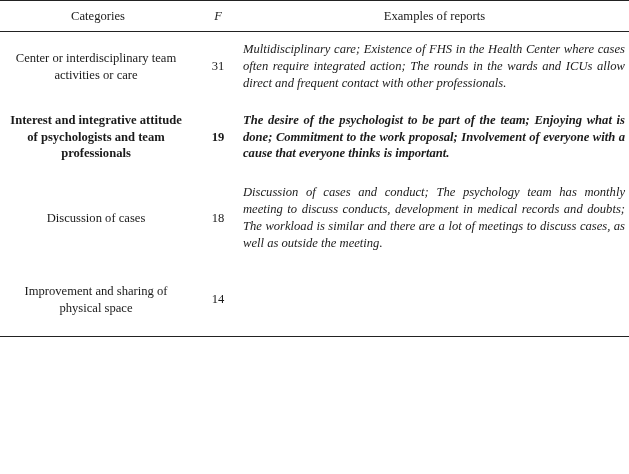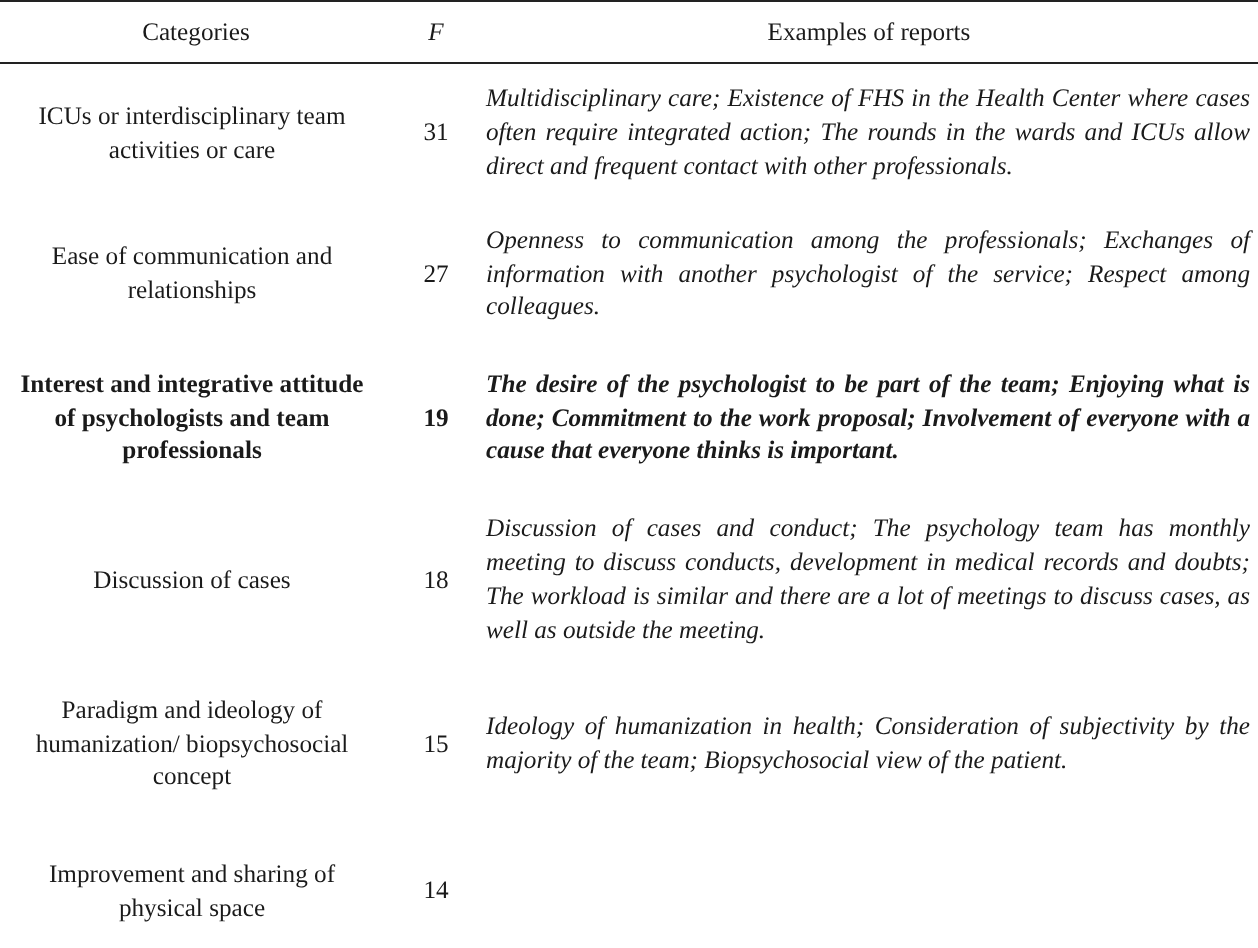--- a/index.html
+++ b/index.html
@@ -41,43 +41,33 @@
 <table>
   <thead>
     <tr>
       <th class="cat">Categories</th>
       <th class="f"><span>F</span></th>
       <th class="ex">Examples of reports</th>
     </tr>
   </thead>
   <tbody>
     <tr class="r1">
-      <td class="cat">ICUs or interdisciplinary team activities or care</td>
+      <td class="cat">Center or interdisciplinary team activities or care</td>
       <td class="f">31</td>
       <td class="ex">Multidisciplinary care; Existence of FHS in the Health Center where cases often require integrated action; The rounds in the wards and ICUs allow direct and frequent contact with other professionals.</td>
-    </tr>
-    <tr class="r3">
-      <td class="cat">Ease of communication and relationships</td>
-      <td class="f">27</td>
-      <td class="ex">Openness to communication among the professionals; Exchanges of information with another psychologist of the service; Respect among colleagues.</td>
     </tr>
     <tr class="r4">
       <td class="cat">Interest and integrative attitude of psychologists and team professionals</td>
       <td class="f">19</td>
       <td class="ex">The desire of the psychologist to be part of the team; Enjoying what is done; Commitment to the work proposal; Involvement of everyone with a cause that everyone thinks is important.</td>
     </tr>
     <tr class="r5">
       <td class="cat">Discussion of cases</td>
       <td class="f">18</td>
       <td class="ex">Discussion of cases and conduct; The psychology team has monthly meeting to discuss conducts, development in medical records and doubts; The workload is similar and there are a lot of meetings to discuss cases, as well as outside the meeting.</td>
     </tr>
-    <tr class="r6">
-      <td class="cat">Paradigm and ideology of humanization/ biopsychosocial concept</td>
-      <td class="f">15</td>
-      <td class="ex">Ideology of humanization in health; Consideration of subjectivity by the majority of the team; Biopsychosocial view of the patient.</td>
-    </tr>
     <tr class="r7">
       <td class="cat">Improvement and sharing of physical space</td>
       <td class="f">14</td>
       <td class="ex"></td>
     </tr>
   </tbody>
 </table>
 
 </body></html>

